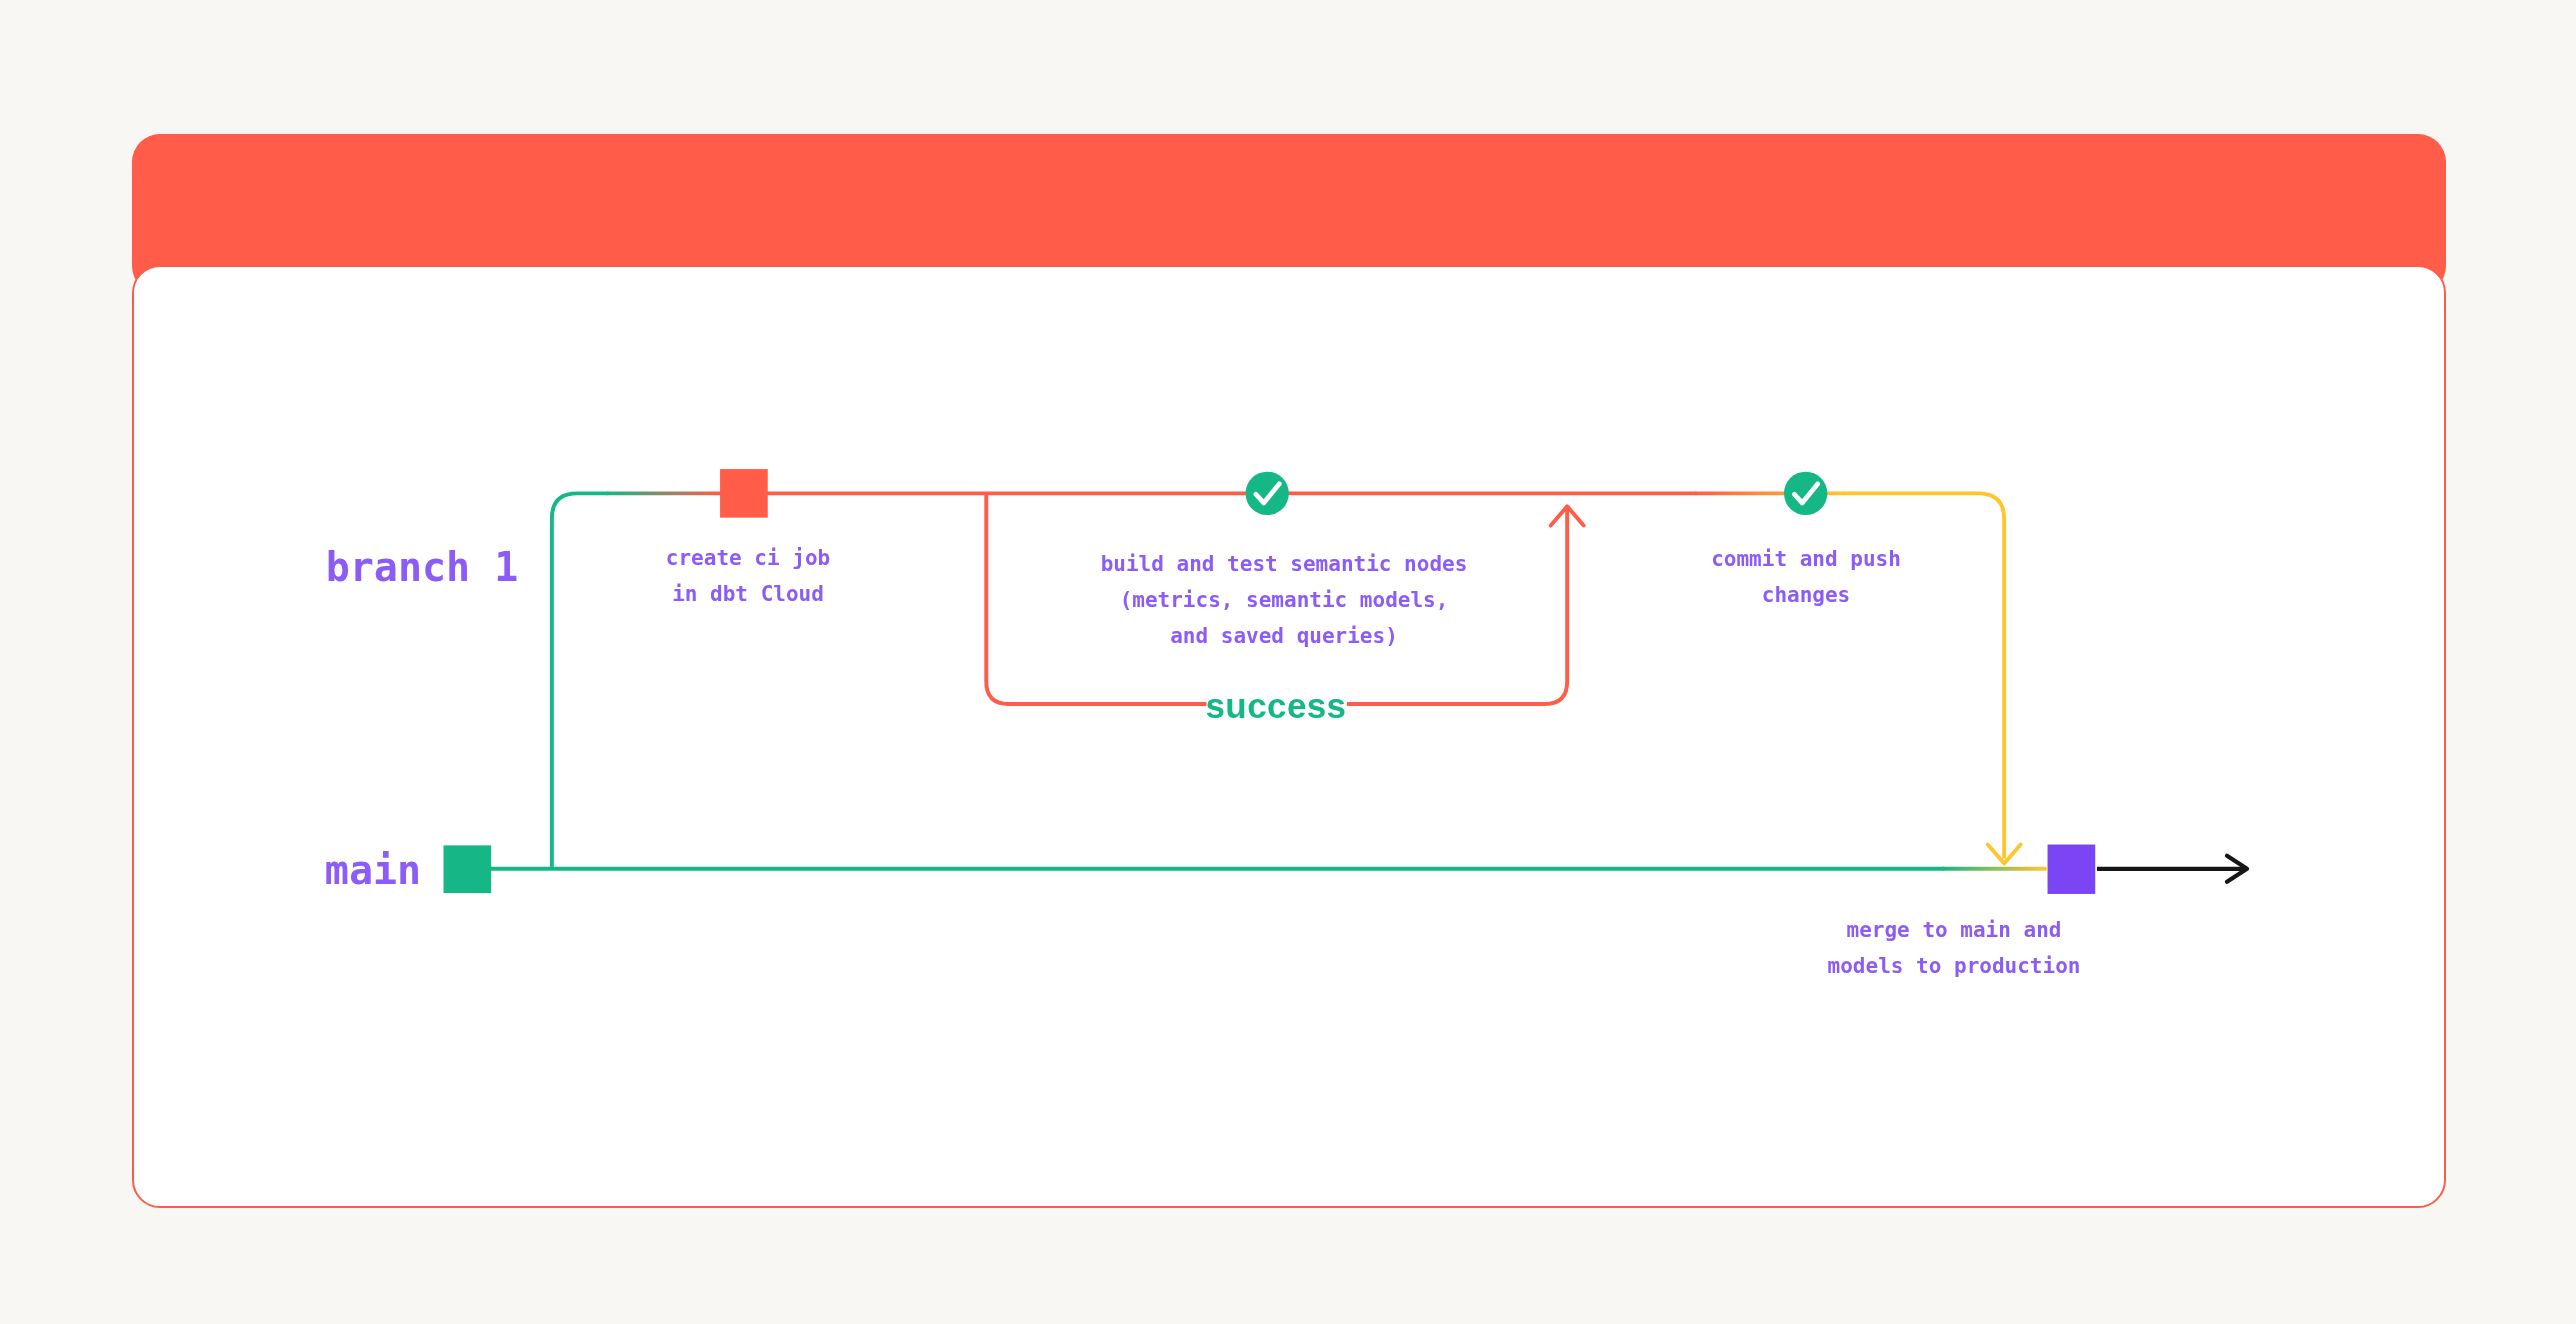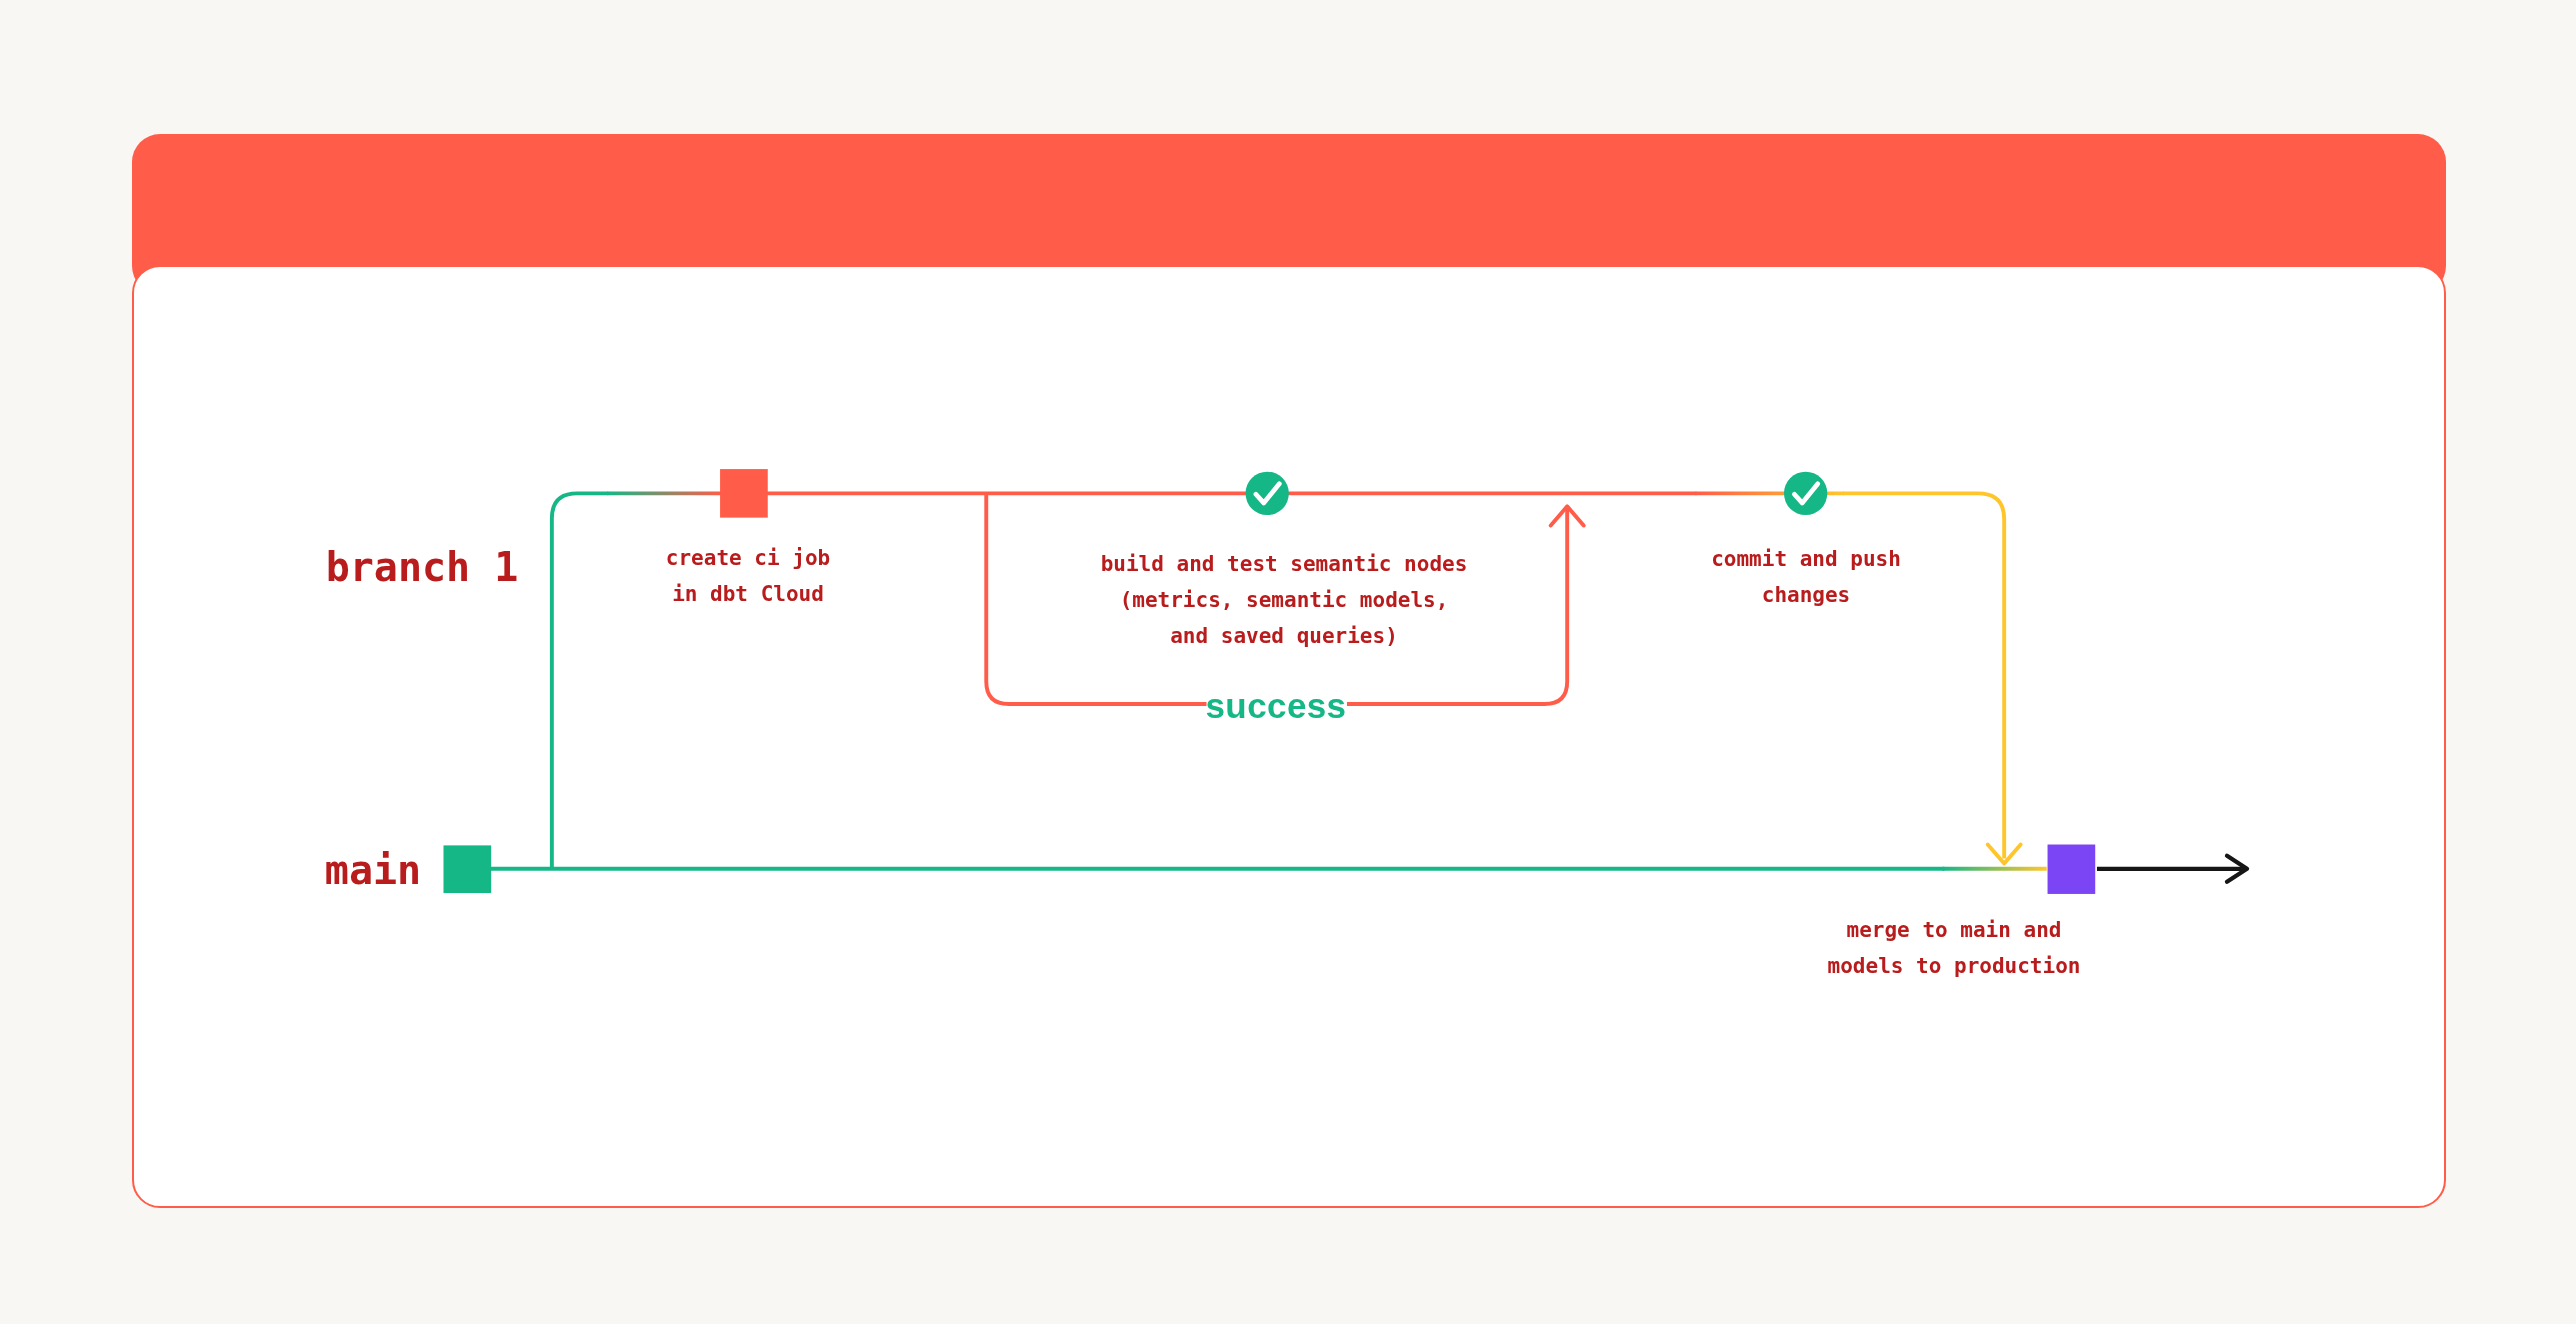--- a/index.html
+++ b/index.html
@@ -8,21 +8,21 @@
   .header{position:absolute;left:132px;top:134px;width:2314px;height:160px;
           background:#FF5D49;border-radius:28px;}
   .card{position:absolute;left:132px;top:265px;width:2314px;height:943px;
         background:#FFFFFF;border:2.6px solid #FF5D49;border-radius:28px;box-sizing:border-box;}
   .logo{position:absolute;left:166px;top:160px;width:68px;height:68px;}
   .title{position:absolute;right:186px;top:173px;height:49px;line-height:49px;
          font-family:"Liberation Sans",sans-serif;font-weight:bold;font-size:40px;
          letter-spacing:-0.4px;color:#171717;white-space:nowrap;}
   .diagram-svg{position:absolute;left:0;top:0;width:2576px;height:1324px;}
   .lbl{position:absolute;transform:translateX(-50%);text-align:center;white-space:nowrap;
-       color:#b91c1c;font-weight:bold;}
+       color:#8b5cf6;font-weight:bold;}
   .lbl-big{font-size:40px;line-height:43px;}
   .lbl-node{font-size:21px;line-height:36px;}
   .lbl-success{font-family:"Liberation Sans",sans-serif;font-size:35px;line-height:33px;
                color:#16B787;letter-spacing:0.4px;}
 </style>
 </head>
 <body>
 
 <div class="stage">
 

